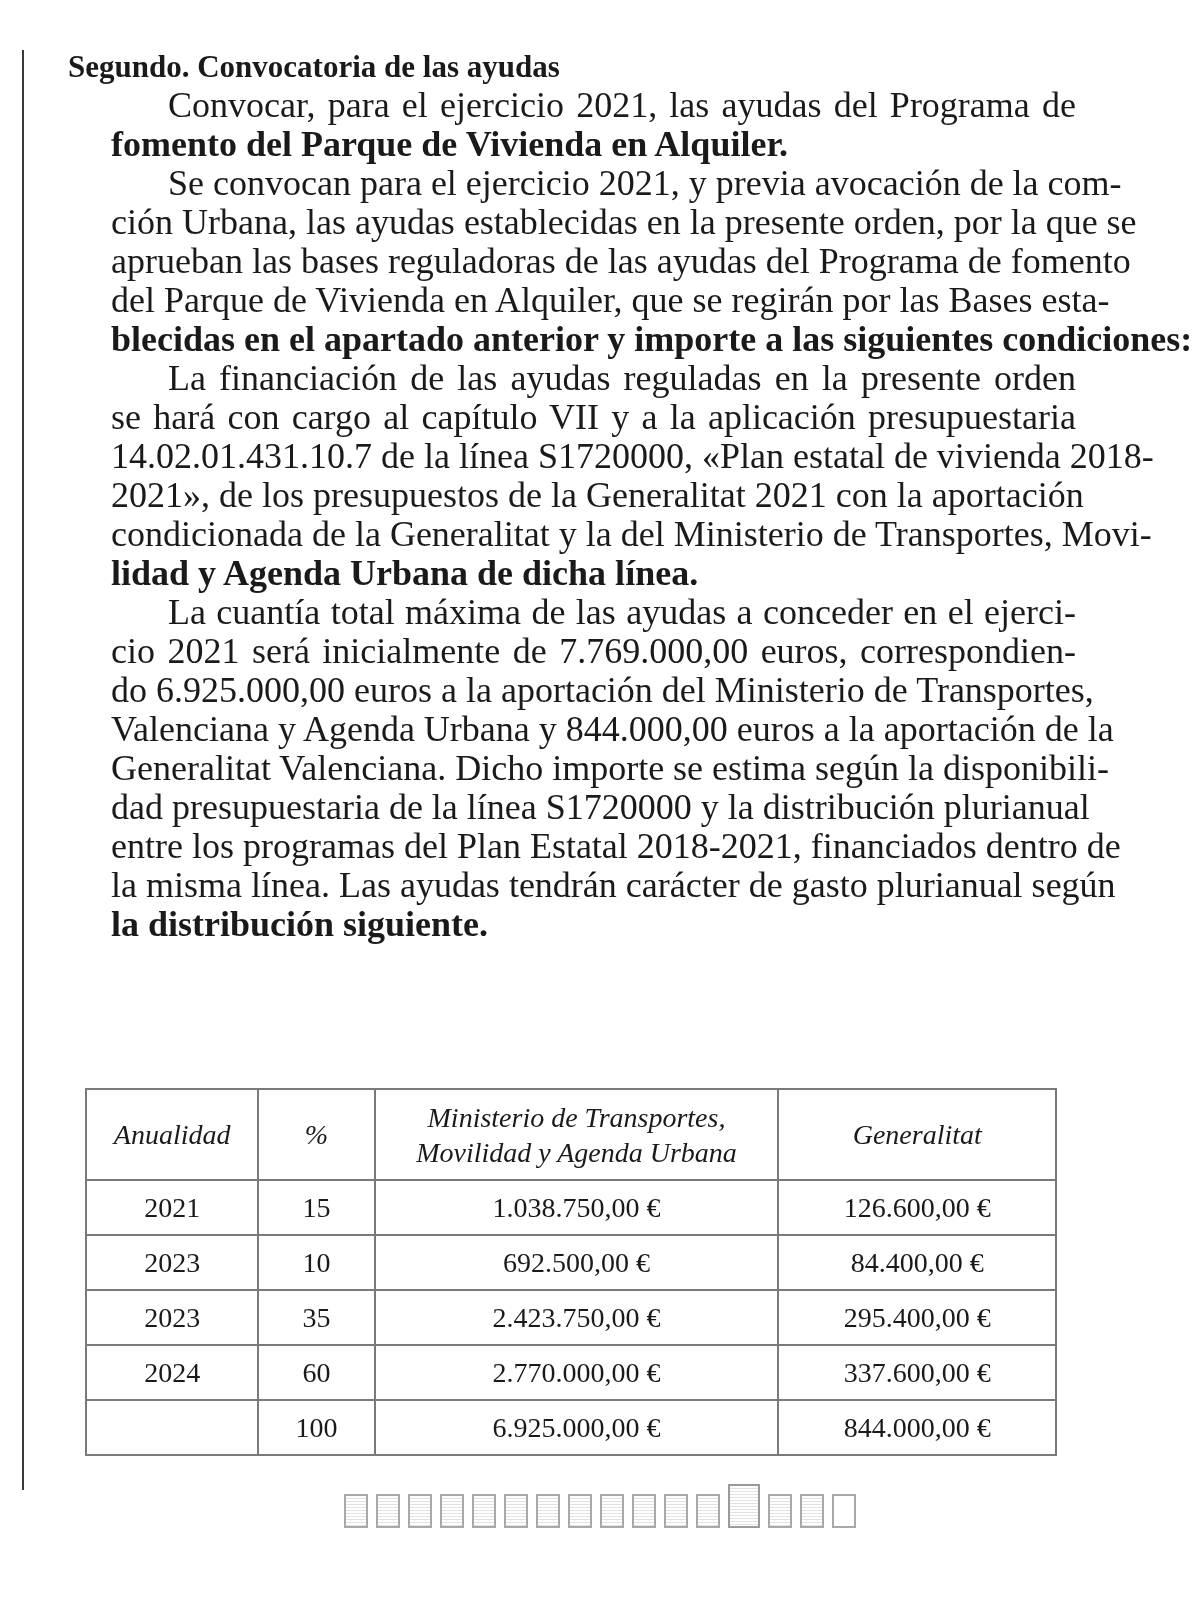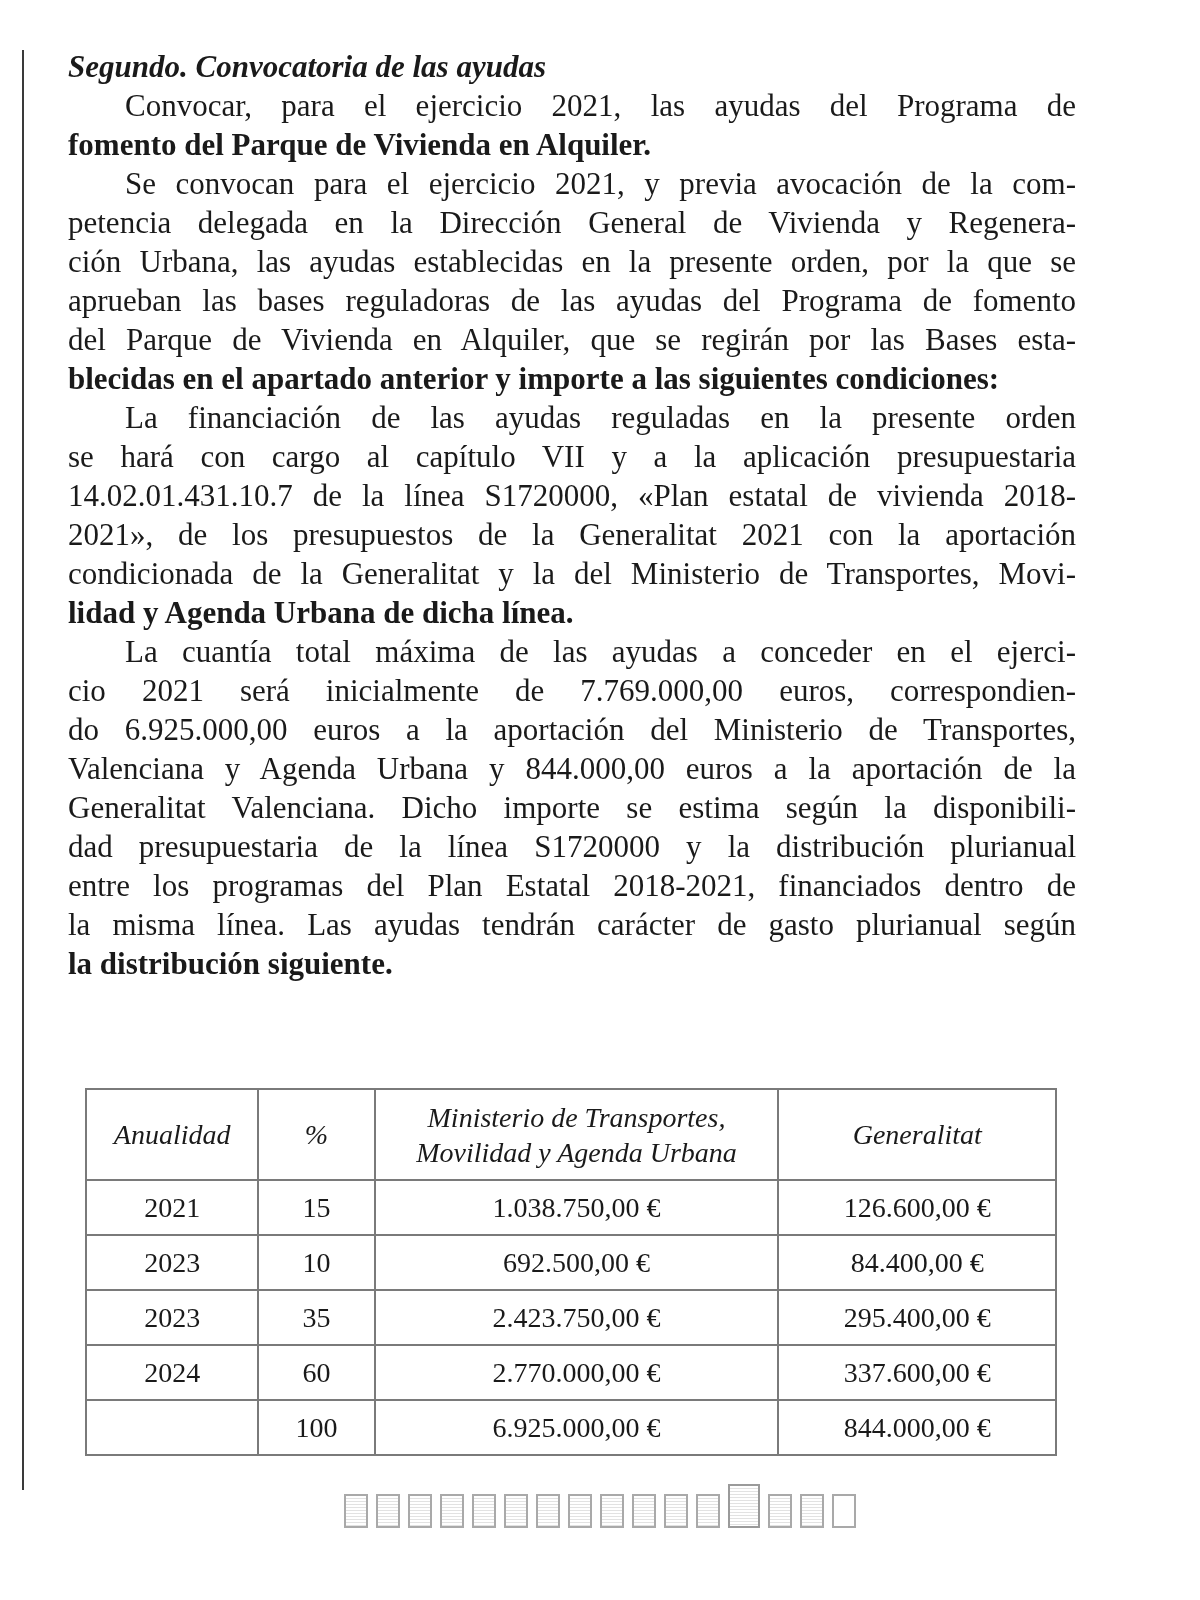--- a/index.html
+++ b/index.html
@@ -2,24 +2,24 @@
 <html><head>
 <meta charset="utf-8">
 <style>
   html, body { margin: 0; padding: 0; background: #ffffff; }
   body { width: 1200px; height: 1600px; position: relative; overflow: hidden;
          font-family: "Liberation Serif", "DejaVu Serif", serif; color: #1a1a1a; }
 
   .margin-rule { position: absolute; left: 22px; top: 50px; width: 2px; height: 1440px; background: #3a3a3a; }
 
   .doc { position: absolute; left: 68px; top: 48px; width: 1008px; }
-  .heading { font-style: italic; font-size: 31px; line-height: 38px; margin: 0; white-space: nowrap; }
+  .heading { font-size: 31px; line-height: 38px; margin: 0; white-space: nowrap; }
 
-  .line { font-size: 31px; line-height: 39px; height: 39px; white-space: nowrap;
-          text-align: justify; text-align-last: justify; display: block; }
+  .line { font-size: 36px; line-height: 39px; height: 39px; white-space: nowrap;
+          text-align: justify; text-align-last: justify; display: block; margin-left: 43px; }
   .line.last { text-align-last: left; font-weight: bold; }
   .line.indent { padding-left: 57px; }
 
   .tbl { position: absolute; left: 85px; top: 1088px; width: 972px; border-collapse: collapse;
          font-family: "Liberation Serif", "DejaVu Serif", serif; }
   .tbl th, .tbl td { border: 2px solid #7a7a7a; text-align: center; vertical-align: middle;
                      font-size: 28px; padding: 0; }
   .tbl th { font-style: italic; font-weight: normal; height: 89px; line-height: 35px; }
   .tbl td { height: 53px; }
   .c1 { width: 170px; } .c2 { width: 114px; } .c3 { width: 401px; } .c4 { width: 275px; }
@@ -34,21 +34,20 @@
 <body>
 
 <div class="margin-rule"></div>
 
 <div class="doc">
   <h2 class="heading">Segundo. Convocatoria de las ayudas</h2>
   <div id="lines">
       <span class="line indent">Convocar, para el ejercicio 2021, las ayudas del Programa de</span>
       <span class="line last">fomento del Parque de Vivienda en Alquiler.</span>
       <span class="line indent">Se convocan para el ejercicio 2021, y previa avocación de la com-</span>
-      <span class="line">petencia delegada en la Dirección General de Vivienda y Regenera-</span>
       <span class="line">ción Urbana, las ayudas establecidas en la presente orden, por la que se</span>
       <span class="line">aprueban las bases reguladoras de las ayudas del Programa de fomento</span>
       <span class="line">del Parque de Vivienda en Alquiler, que se regirán por las Bases esta-</span>
       <span class="line last">blecidas en el apartado anterior y importe a las siguientes condiciones:</span>
       <span class="line indent">La financiación de las ayudas reguladas en la presente orden</span>
       <span class="line">se hará con cargo al capítulo VII y a la aplicación presupuestaria</span>
       <span class="line">14.02.01.431.10.7 de la línea S1720000, «Plan estatal de vivienda 2018-</span>
       <span class="line">2021», de los presupuestos de la Generalitat 2021 con la aportación</span>
       <span class="line">condicionada de la Generalitat y la del Ministerio de Transportes, Movi-</span>
       <span class="line last">lidad y Agenda Urbana de dicha línea.</span>

